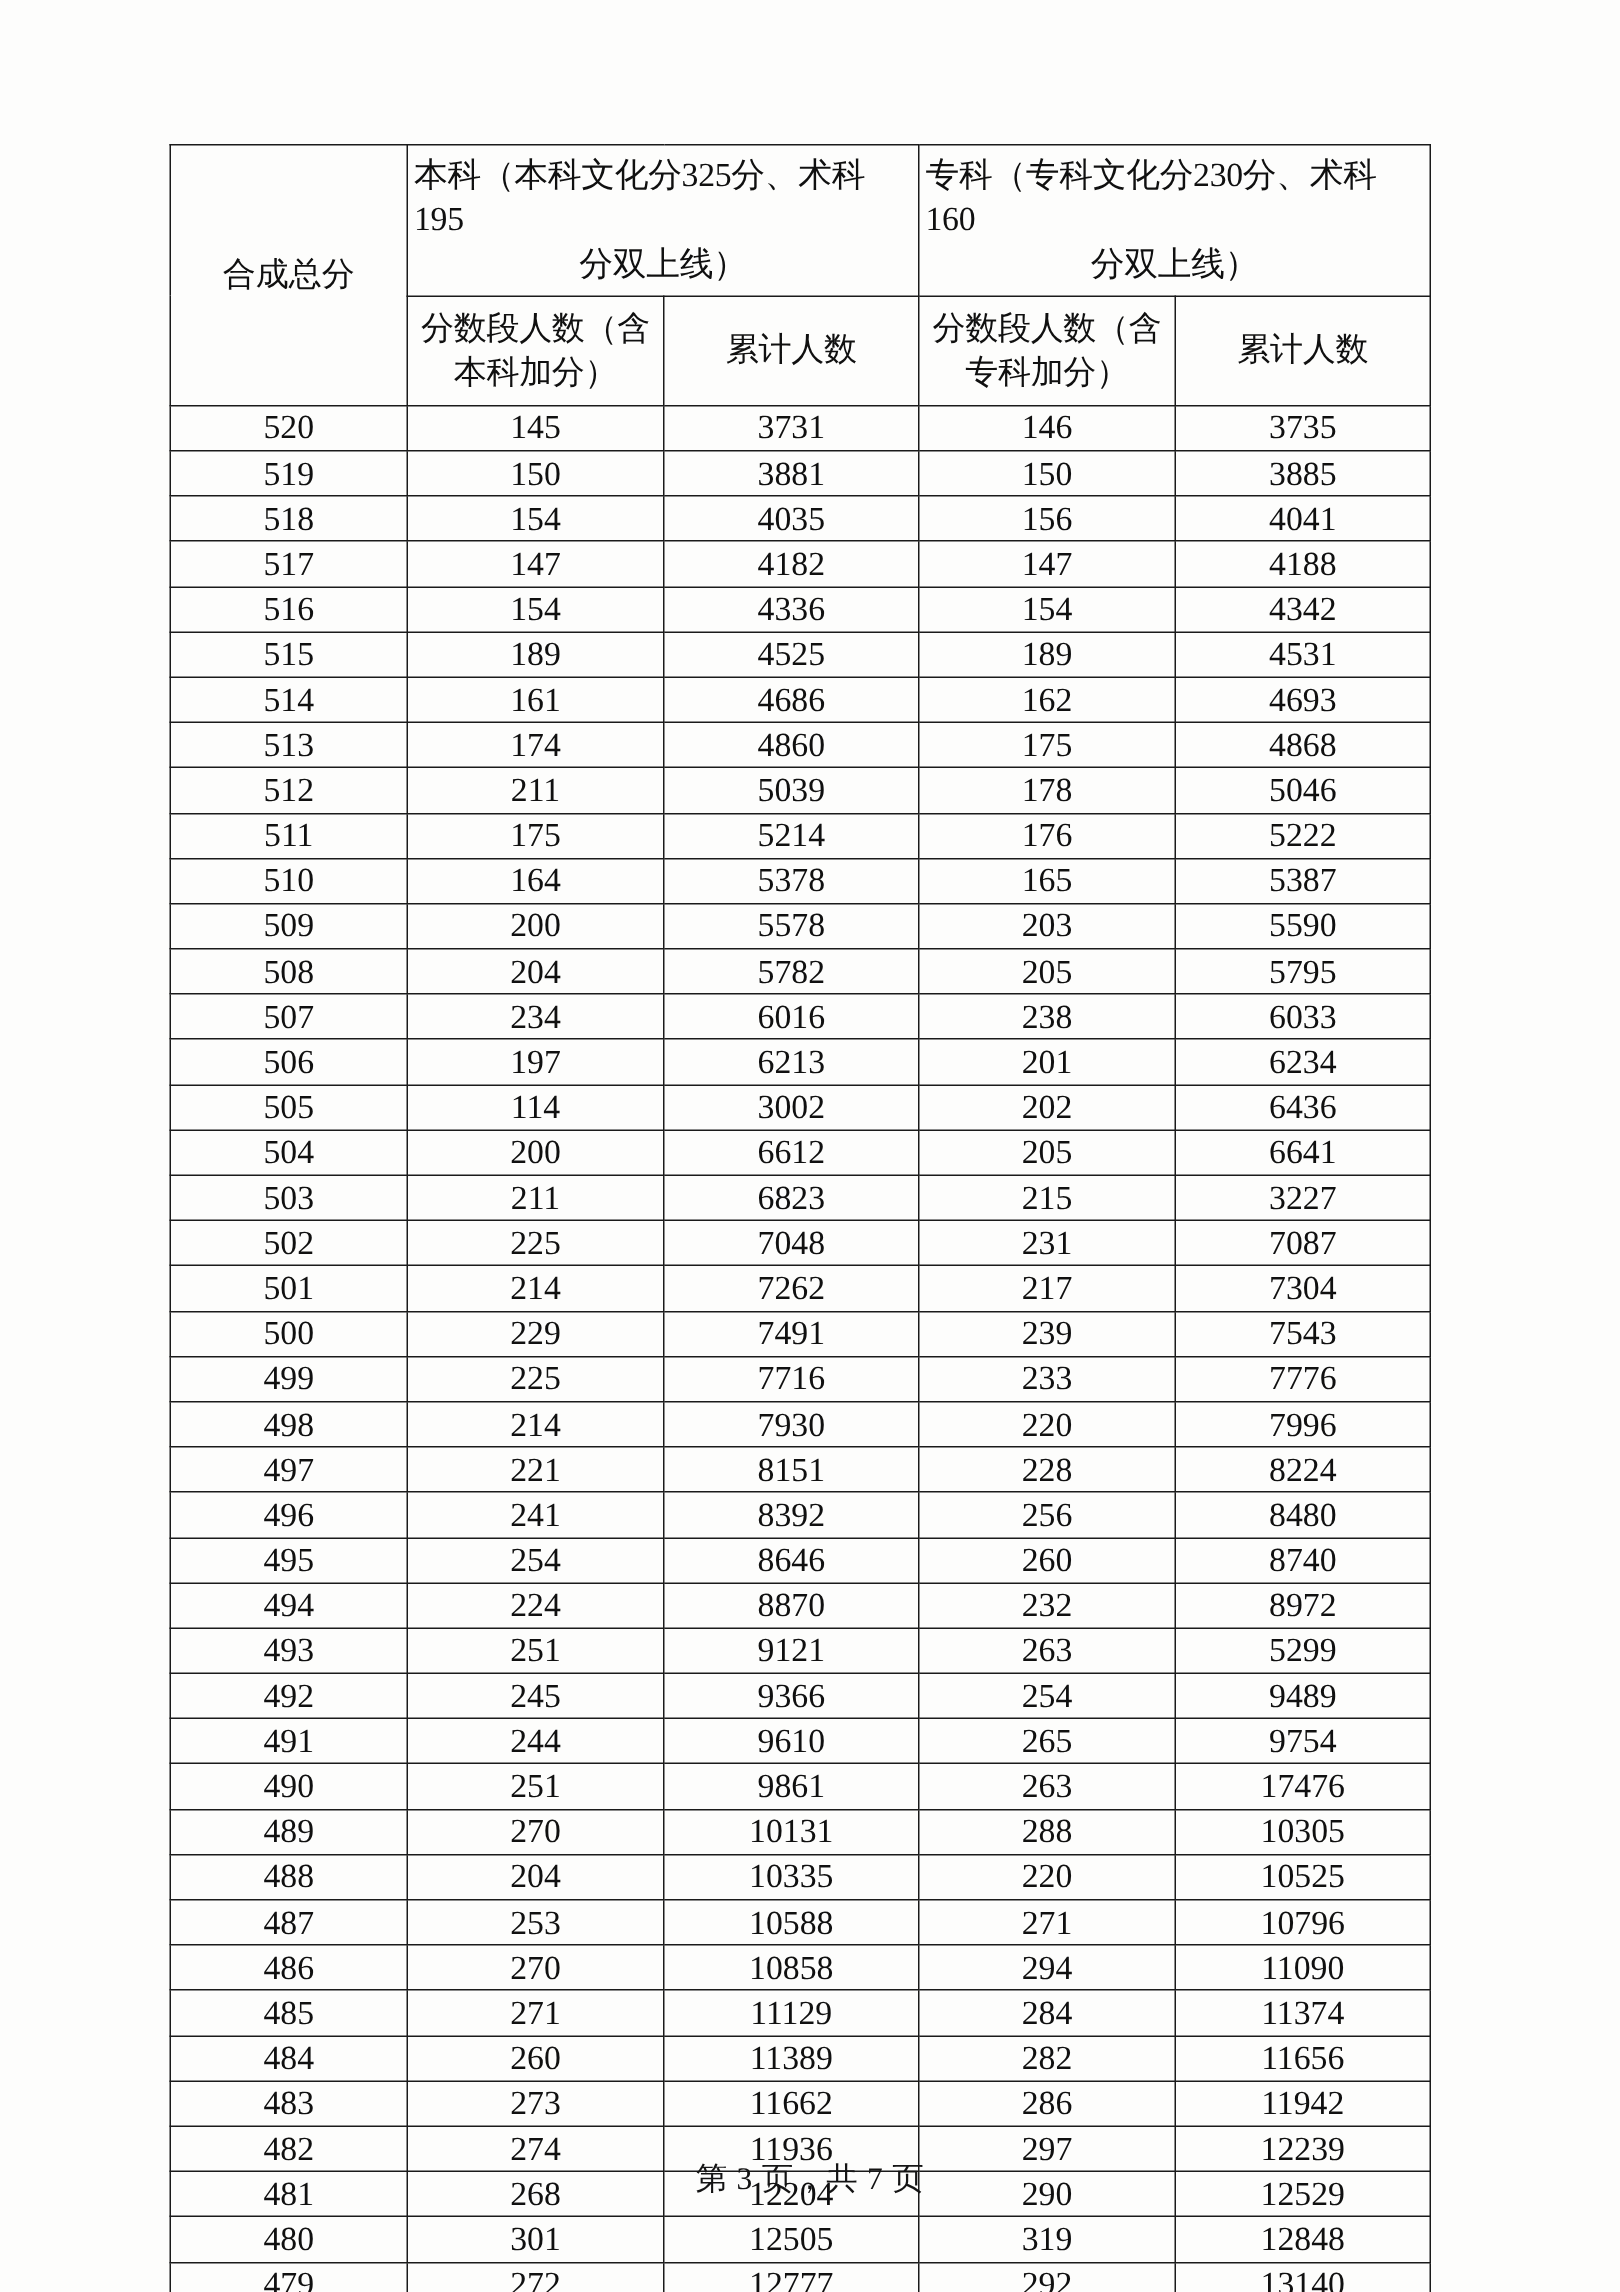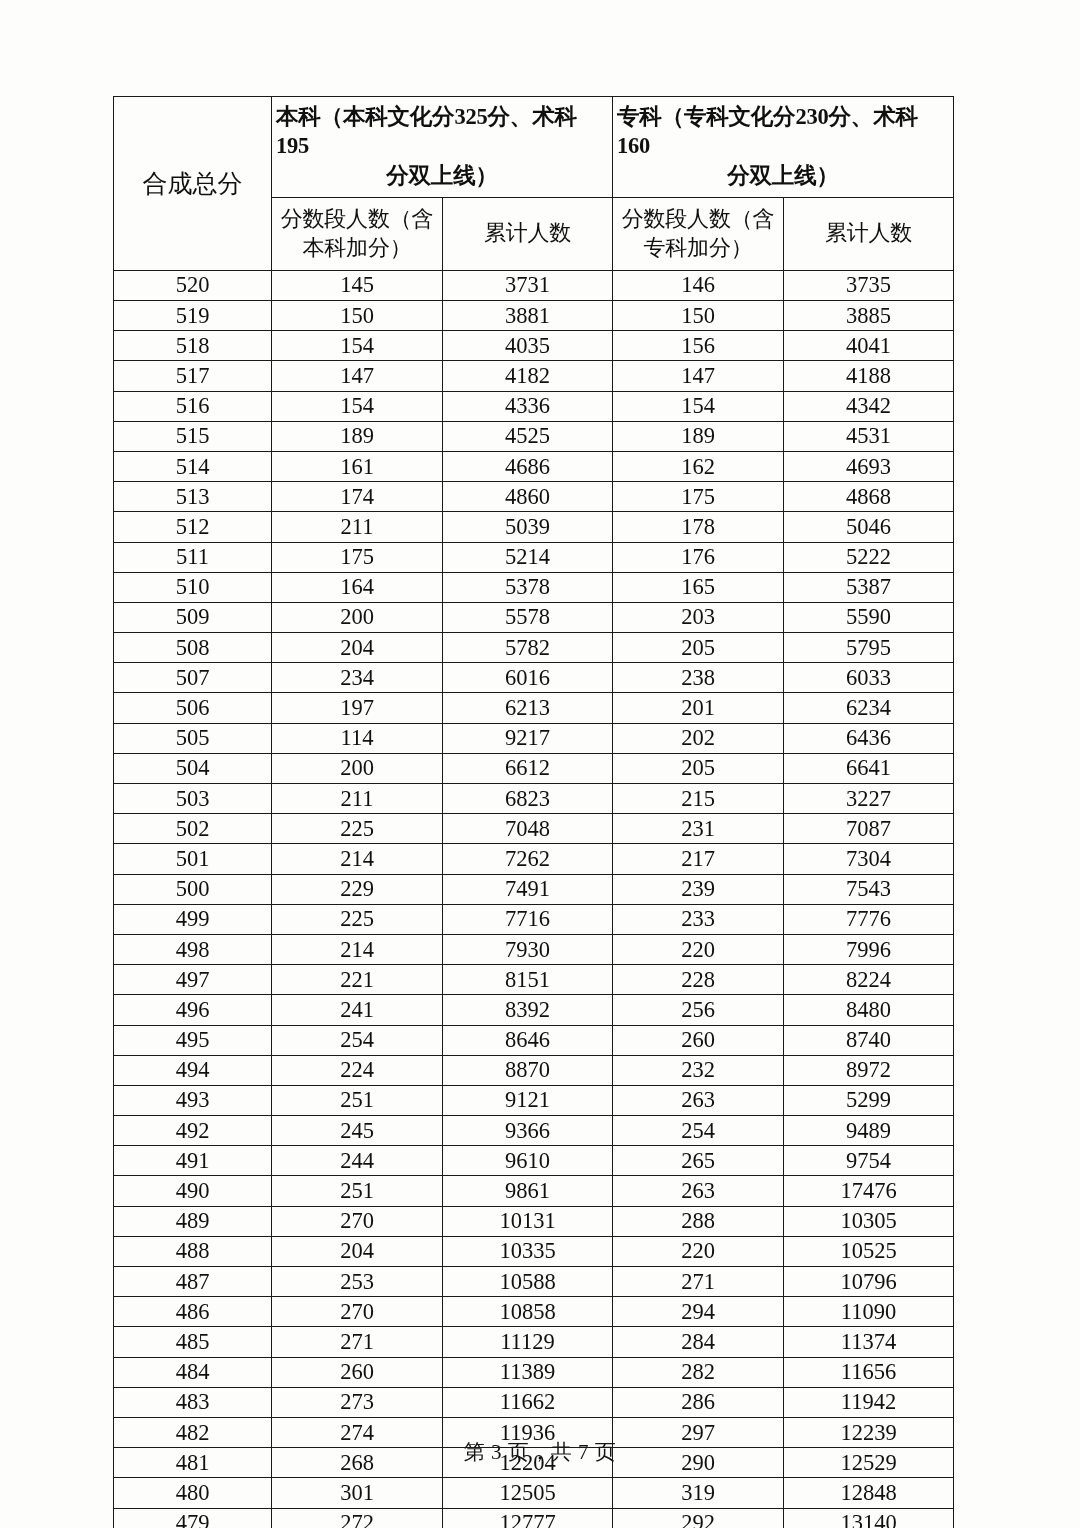--- a/index.html
+++ b/index.html
@@ -49,36 +49,36 @@
   col.c-score  { width: 158px; }
   col.c-bk-seg { width: 171px; }
   col.c-bk-cum { width: 170px; }
   col.c-zk-seg { width: 171px; }
   col.c-zk-cum { width: 170px; }
 
   
   th.hd-group {
     font-size: 22.5px;
     line-height: 1.30;
-    font-weight: bold;
+    font-weight: normal;
     padding: 5px 4px 7px 4px;
     letter-spacing: -0.2px;
     text-align: center;
   }
   th.hd-group .grp-inner {
     display: block;
     text-align: left;
     text-indent: 0;
   }
   th.hd-group .grp-line2 {
     display: block;
   }
 
   th.hd-rowspan {
-    font-size: 25px;
+    font-size: 22px;
     font-weight: normal;
     padding: 4px;
   }
 
   th.hd-sub {
     font-size: 22px;
     line-height: 1.32;
     font-weight: normal;
     padding: 6px 4px 8px 4px;
     letter-spacing: -0.2px;
@@ -253,21 +253,21 @@
           <tr>
             <td class="score-cell">506</td>
             <td>197</td>
             <td>6213</td>
             <td>201</td>
             <td>6234</td>
           </tr>
           <tr>
             <td class="score-cell">505</td>
             <td>114</td>
-            <td>9217</td>
+            <td>3002</td>
             <td>202</td>
             <td>6436</td>
           </tr>
           <tr>
             <td class="score-cell">504</td>
             <td>200</td>
             <td>6612</td>
             <td>205</td>
             <td>6641</td>
           </tr>

